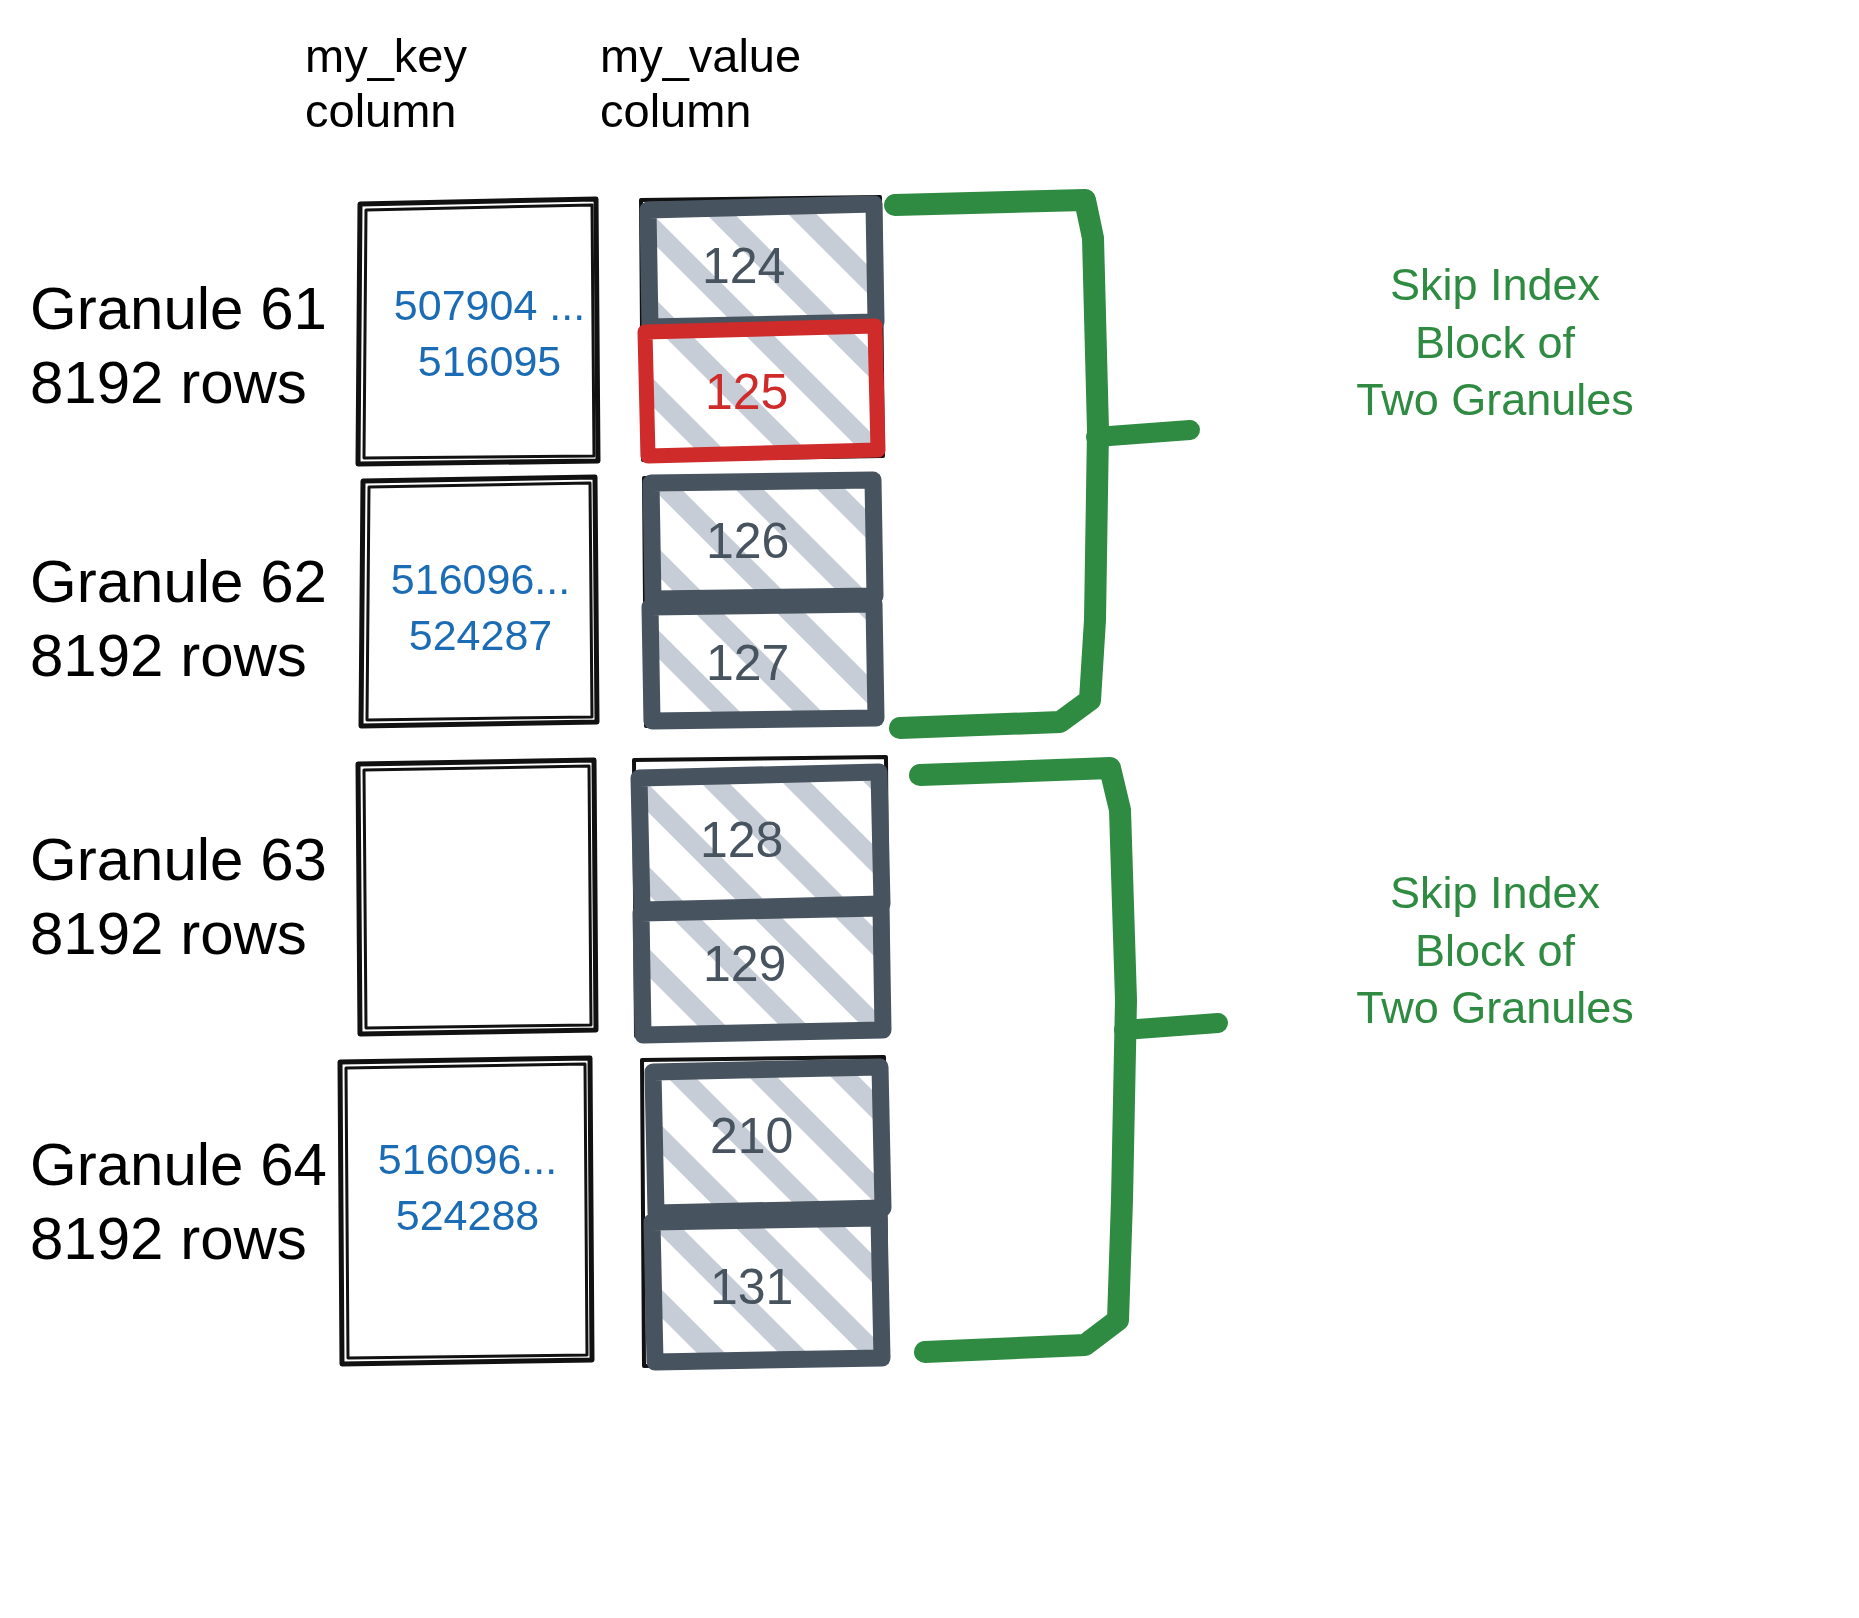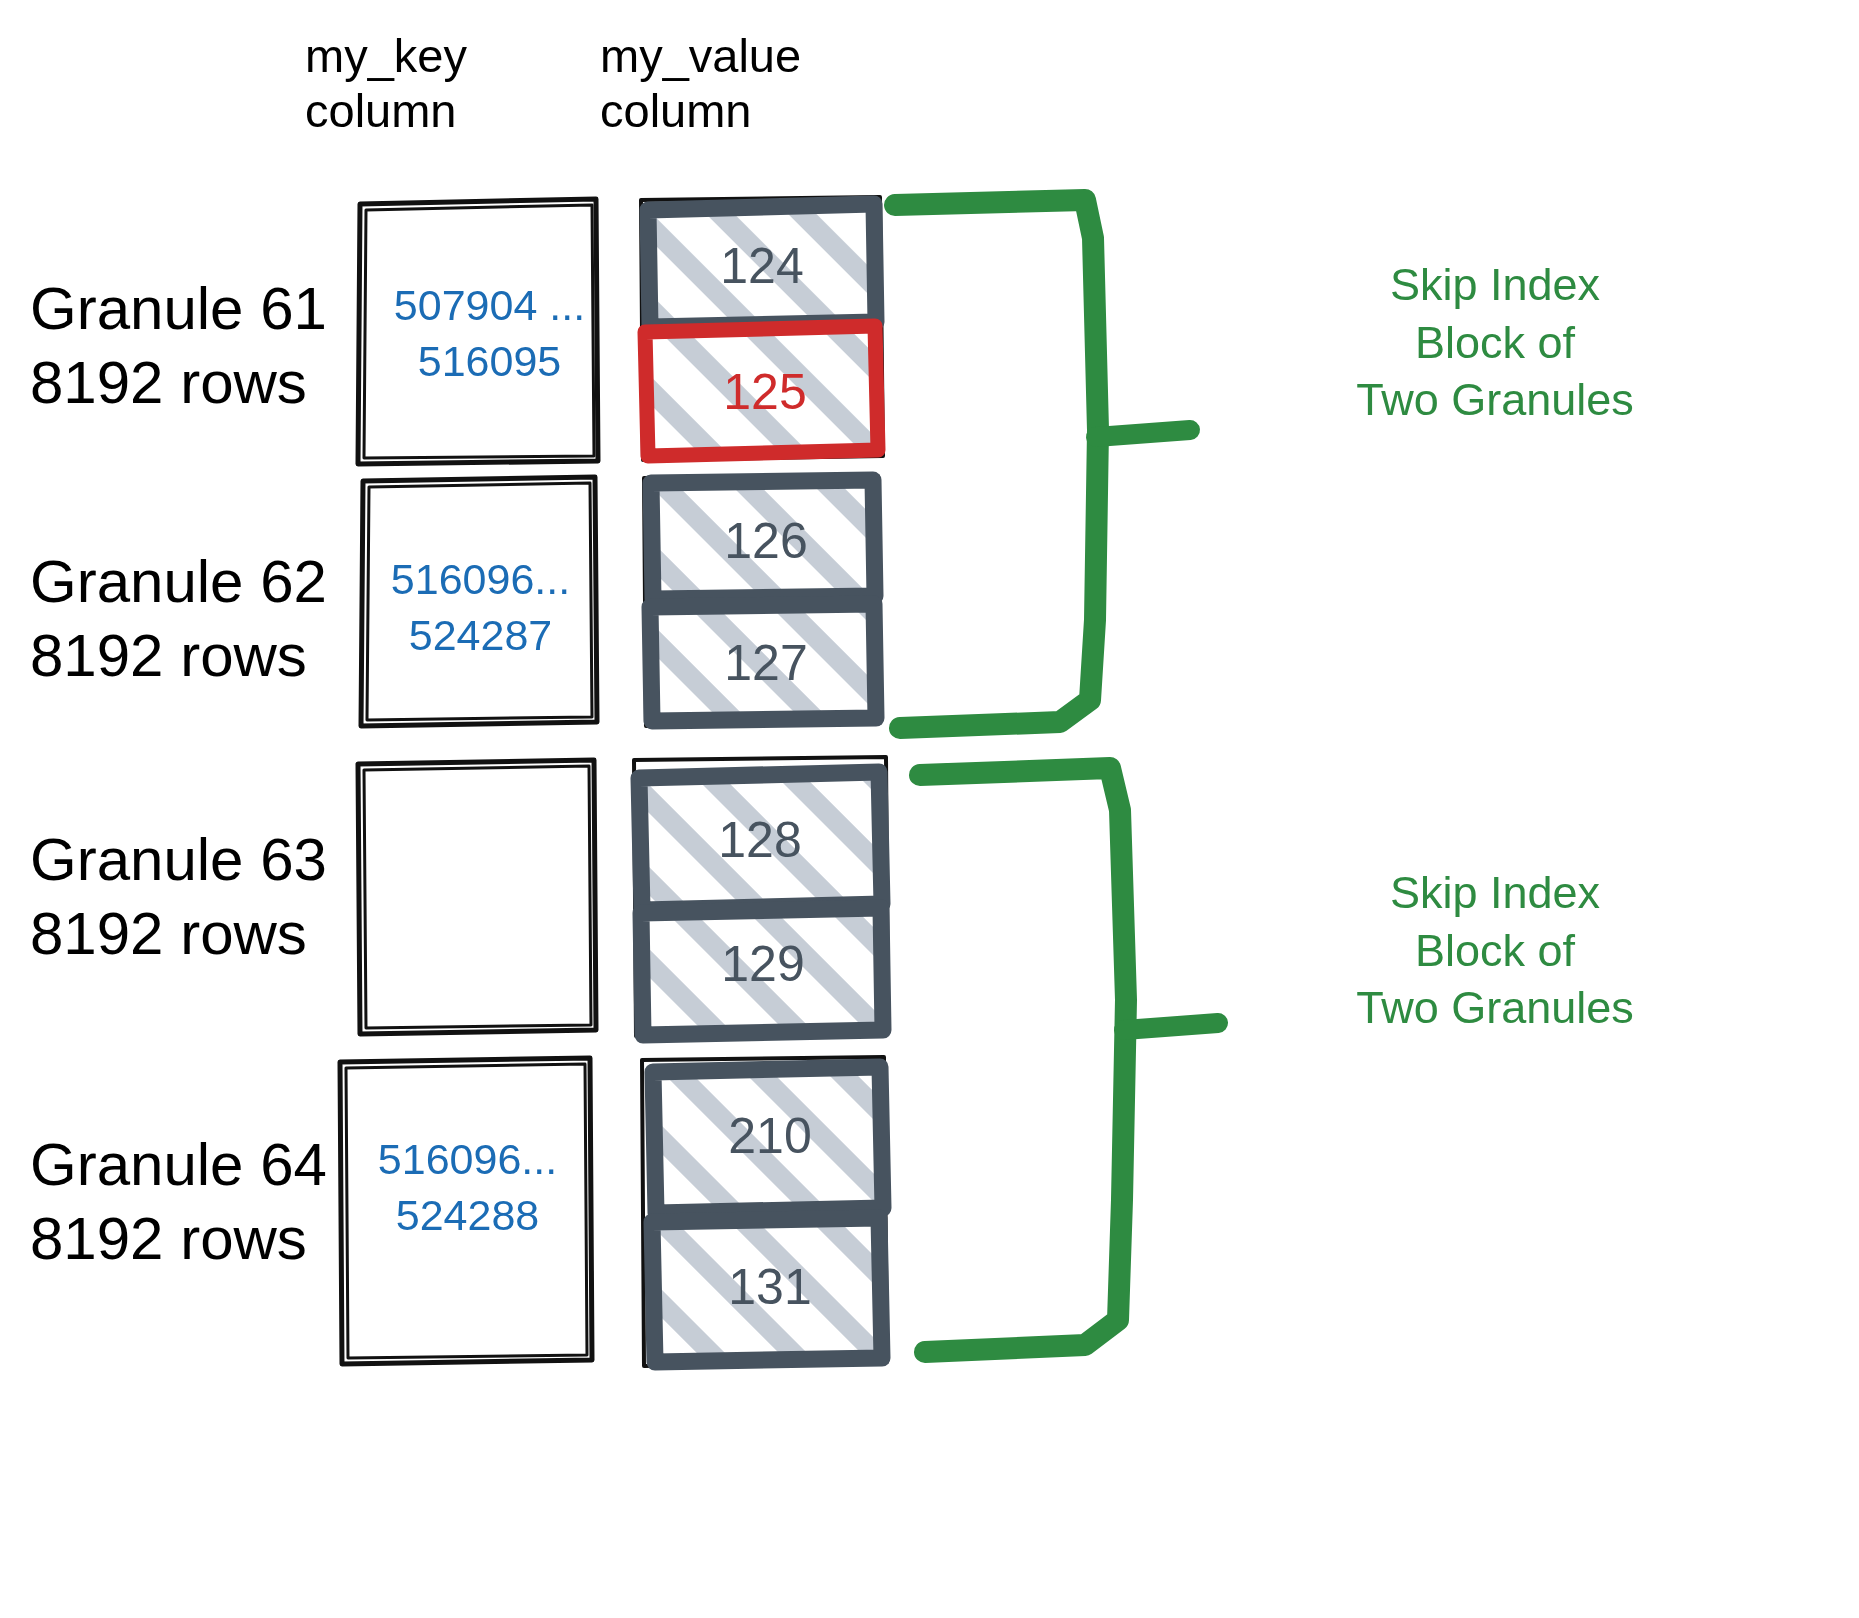--- a/index.html
+++ b/index.html
@@ -62,21 +62,21 @@
     text-align: center;
     width: 230px;
     white-space: pre-line;
   }
 
   
   .value-num {
     position: absolute;
     font-size: 50px;
     color: #47535f;
-    text-align: center;
+    text-align: left;
     width: 120px;
   }
   .value-num.highlight { color: #cf2b2b; }
 
   
   .annot {
     position: absolute;
     color: #2e8b41;
     font-size: 45px;
     line-height: 1.28;

